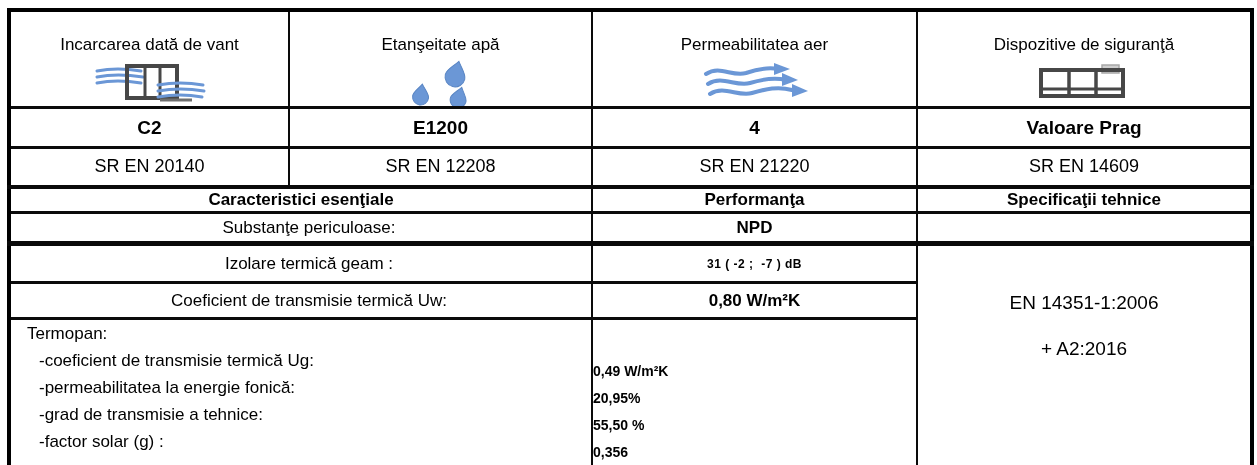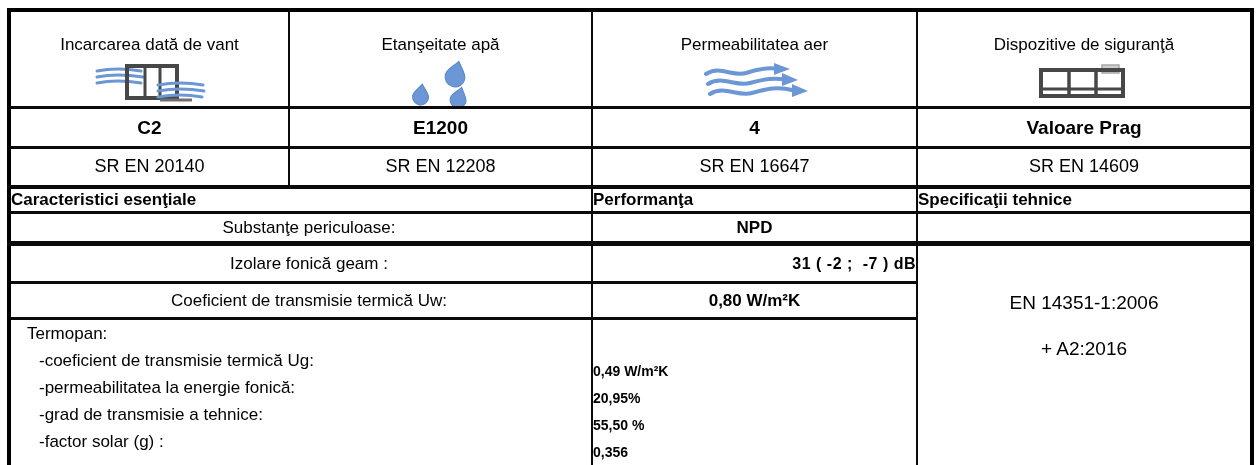--- a/index.html
+++ b/index.html
@@ -22,24 +22,24 @@
   tr.r-sub td { border-bottom-width:5px; }
   tr.r-std td { border-bottom-width:4px; }
 
   
   .hcell { vertical-align:top; }
   .hwrap { display:flex; flex-direction:column; align-items:center; padding-top:23px; gap:5px; }
   .hlabel { font-size:17px; line-height:20px; text-align:center; }
   .icon { height:46px; display:flex; align-items:center; justify-content:center; }
   .cls { font-size:19px; font-weight:bold; text-align:center; }
   .std { font-size:18px; text-align:center; }
-  .sect { font-size:17px; font-weight:bold; }
+  .sect { font-size:17px; font-weight:bold; text-align:center; }
   .lab { font-size:17px; text-align:center; padding-left:16px; }
   .val { font-size:17px; font-weight:bold; text-align:center; white-space:pre; }
-  .val-db { font-size:16px; font-weight:bold; text-align:right; white-space:pre; letter-spacing:0.5px; }
+  .val-db { font-size:12px; font-weight:bold; text-align:center; white-space:pre; letter-spacing:0.5px; }
 
   .termopan-cell { vertical-align:top; padding-top:0; }
   .tline { font-size:17px; line-height:27px; padding-left:16px; white-space:pre; }
   .tline.sub { padding-left:28px; }
   .tvals { vertical-align:top; padding-top:38px; }
   .tval  { font-size:14px; font-weight:bold; text-align:left; line-height:27px; white-space:pre; }
 
   .spec-cell { vertical-align:top; padding-top:34px; }
   .spec-line { font-size:19px; line-height:46px; text-align:center; }
 </style>
@@ -132,38 +132,38 @@
     <tr style="height:40px">
       <td class="cls">C2</td>
       <td class="cls">E1200</td>
       <td class="cls">4</td>
       <td class="cls">Valoare Prag</td>
     </tr>
 
     <tr style="height:39px" class="r-std">
       <td class="std">SR EN 20140</td>
       <td class="std">SR EN 12208</td>
-      <td class="std">SR EN 16647</td>
+      <td class="std">SR EN 21220</td>
       <td class="std">SR EN 14609</td>
     </tr>
 
     <tr style="height:26px">
       <td colspan="2" class="sect">Caracteristici esenţiale</td>
       <td class="sect">Performanţa</td>
       <td class="sect">Specificaţii tehnice</td>
     </tr>
 
     <tr style="height:31px" class="r-sub">
       <td colspan="2" class="lab">Substanţe periculoase:</td>
       <td class="val">NPD</td>
       <td></td>
     </tr>
 
     <tr style="height:39px">
-      <td colspan="2" class="lab">Izolare fonică geam :</td>
+      <td colspan="2" class="lab">Izolare termică geam :</td>
       <td class="val-db">31 ( -2 ;  -7 ) dB</td>
       <td rowspan="3" class="spec-cell">
         <div class="spec-line">EN 14351-1:2006</div>
         <div class="spec-line">+ A2:2016</div>
       </td>
     </tr>
 
     <tr style="height:36px">
       <td colspan="2" class="lab">Coeficient de transmisie termică Uw:</td>
       <td class="val">0,80 W/m²K</td>

